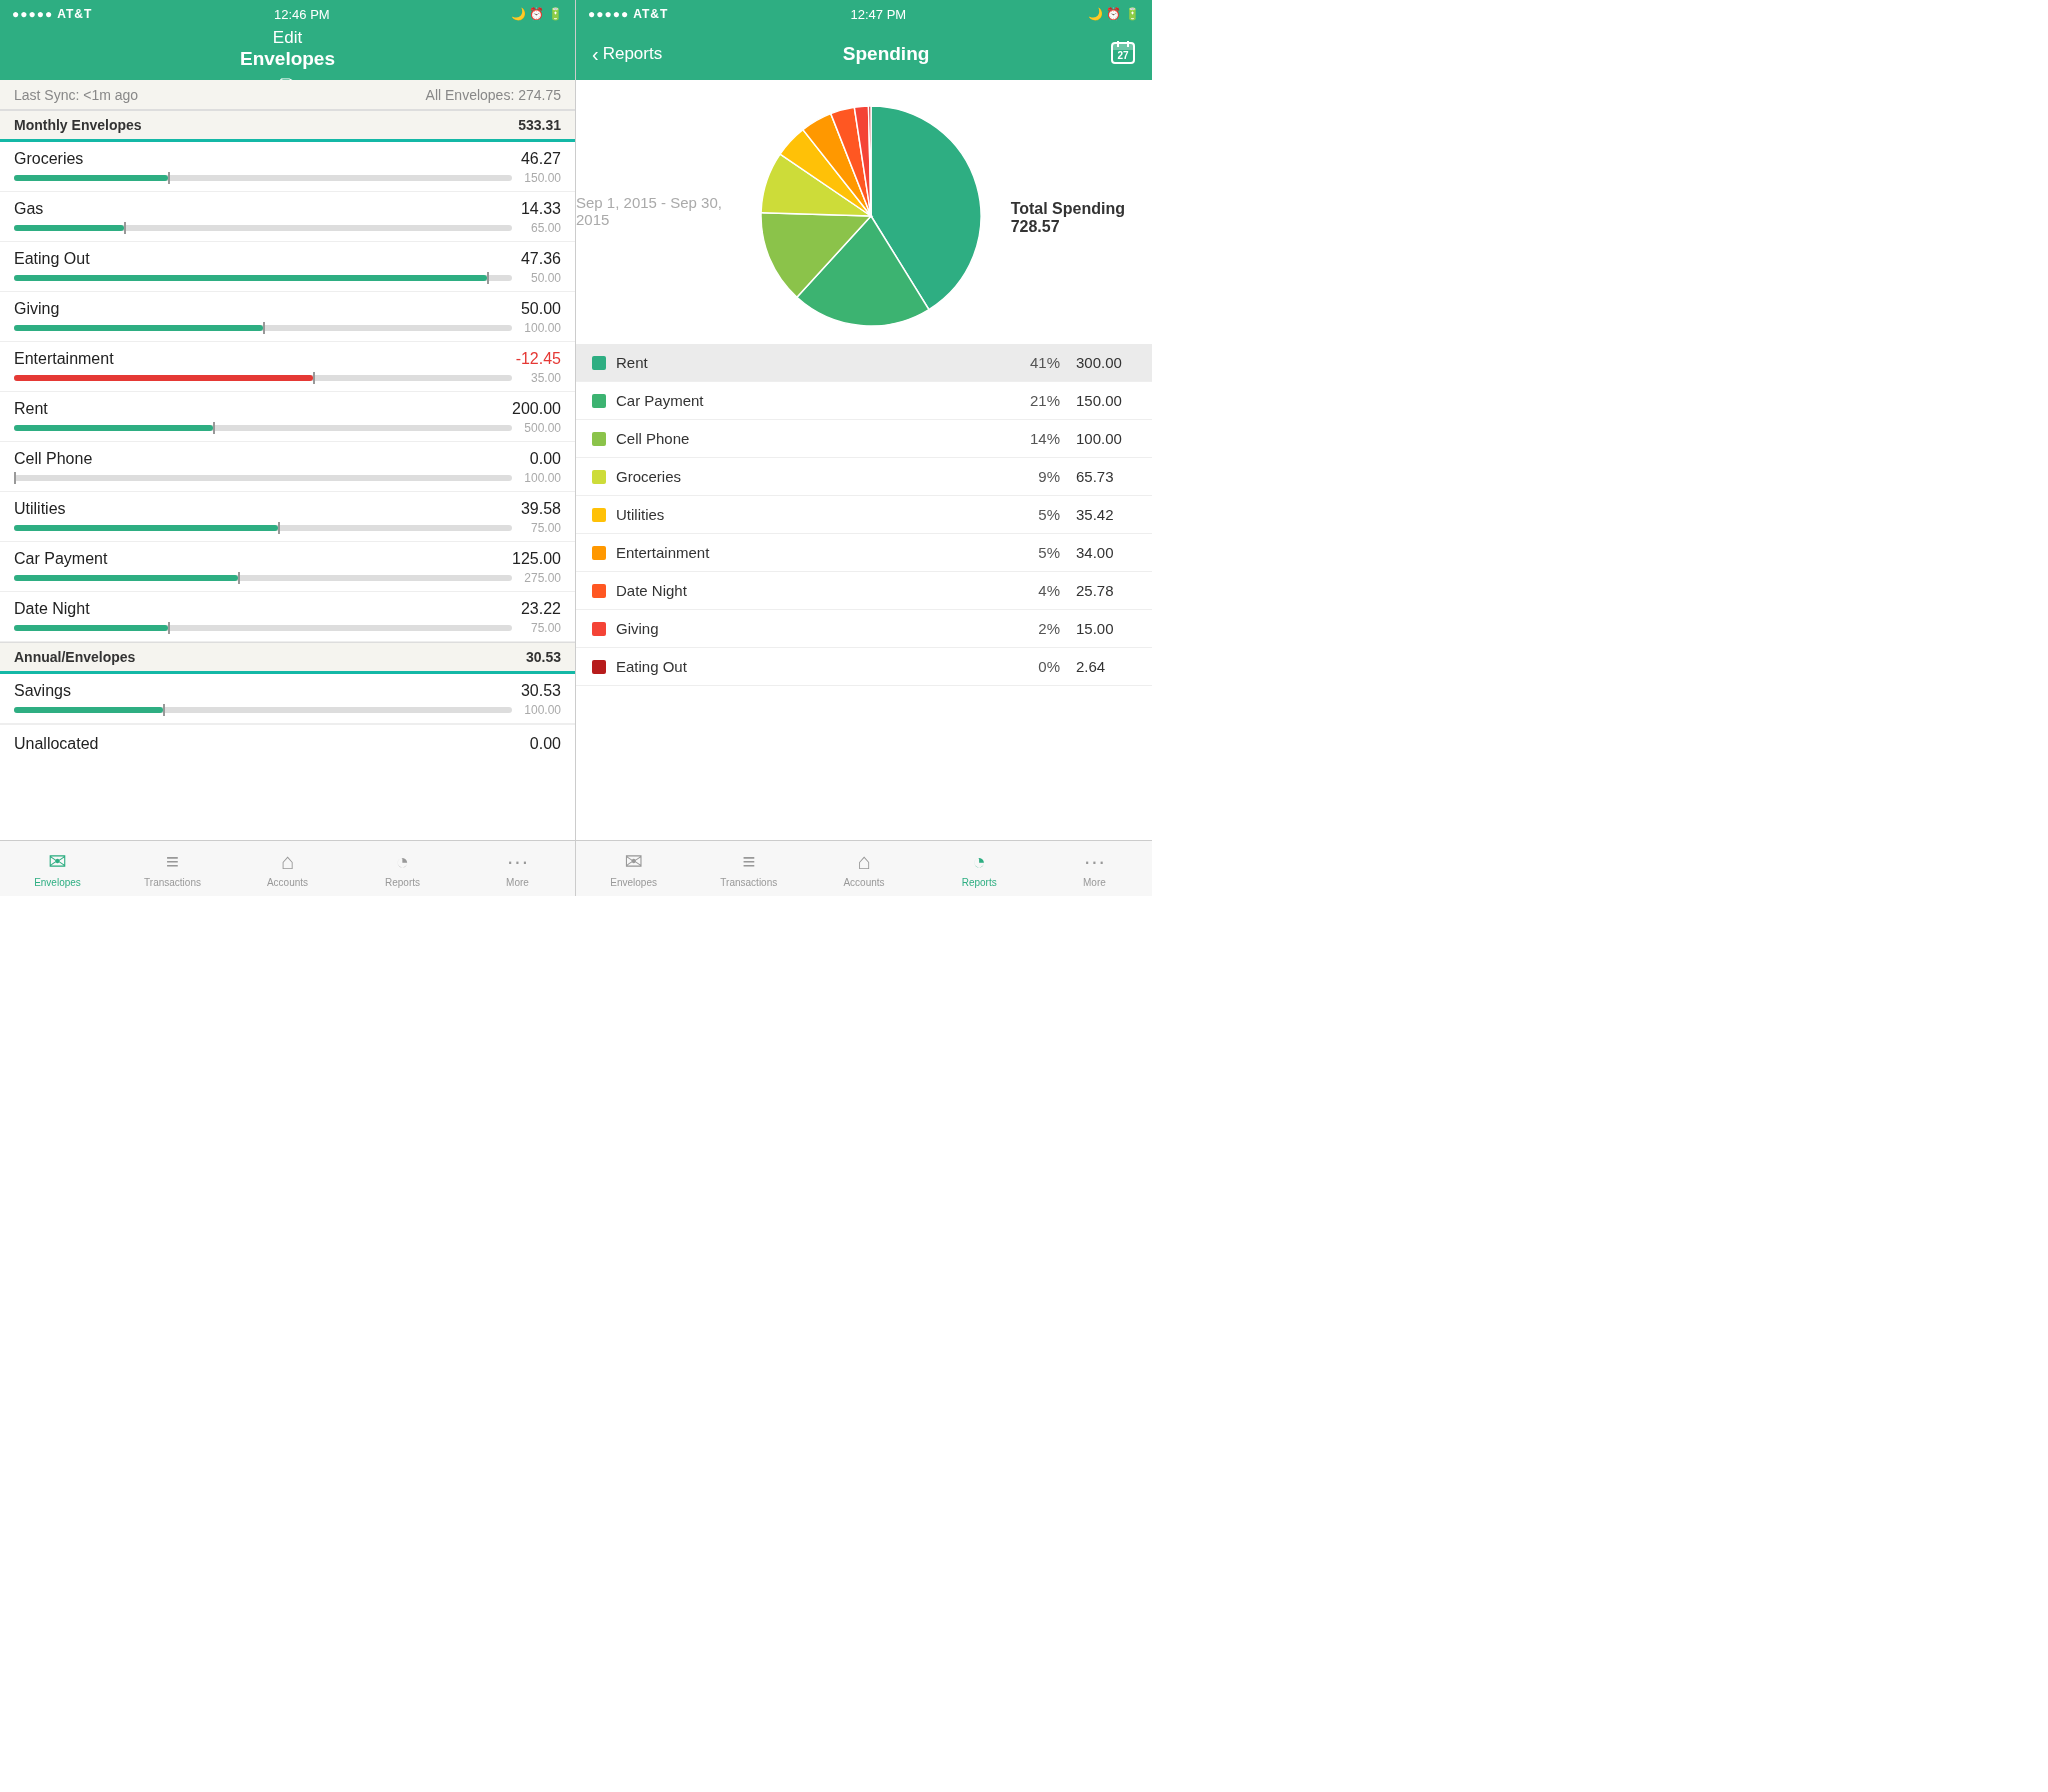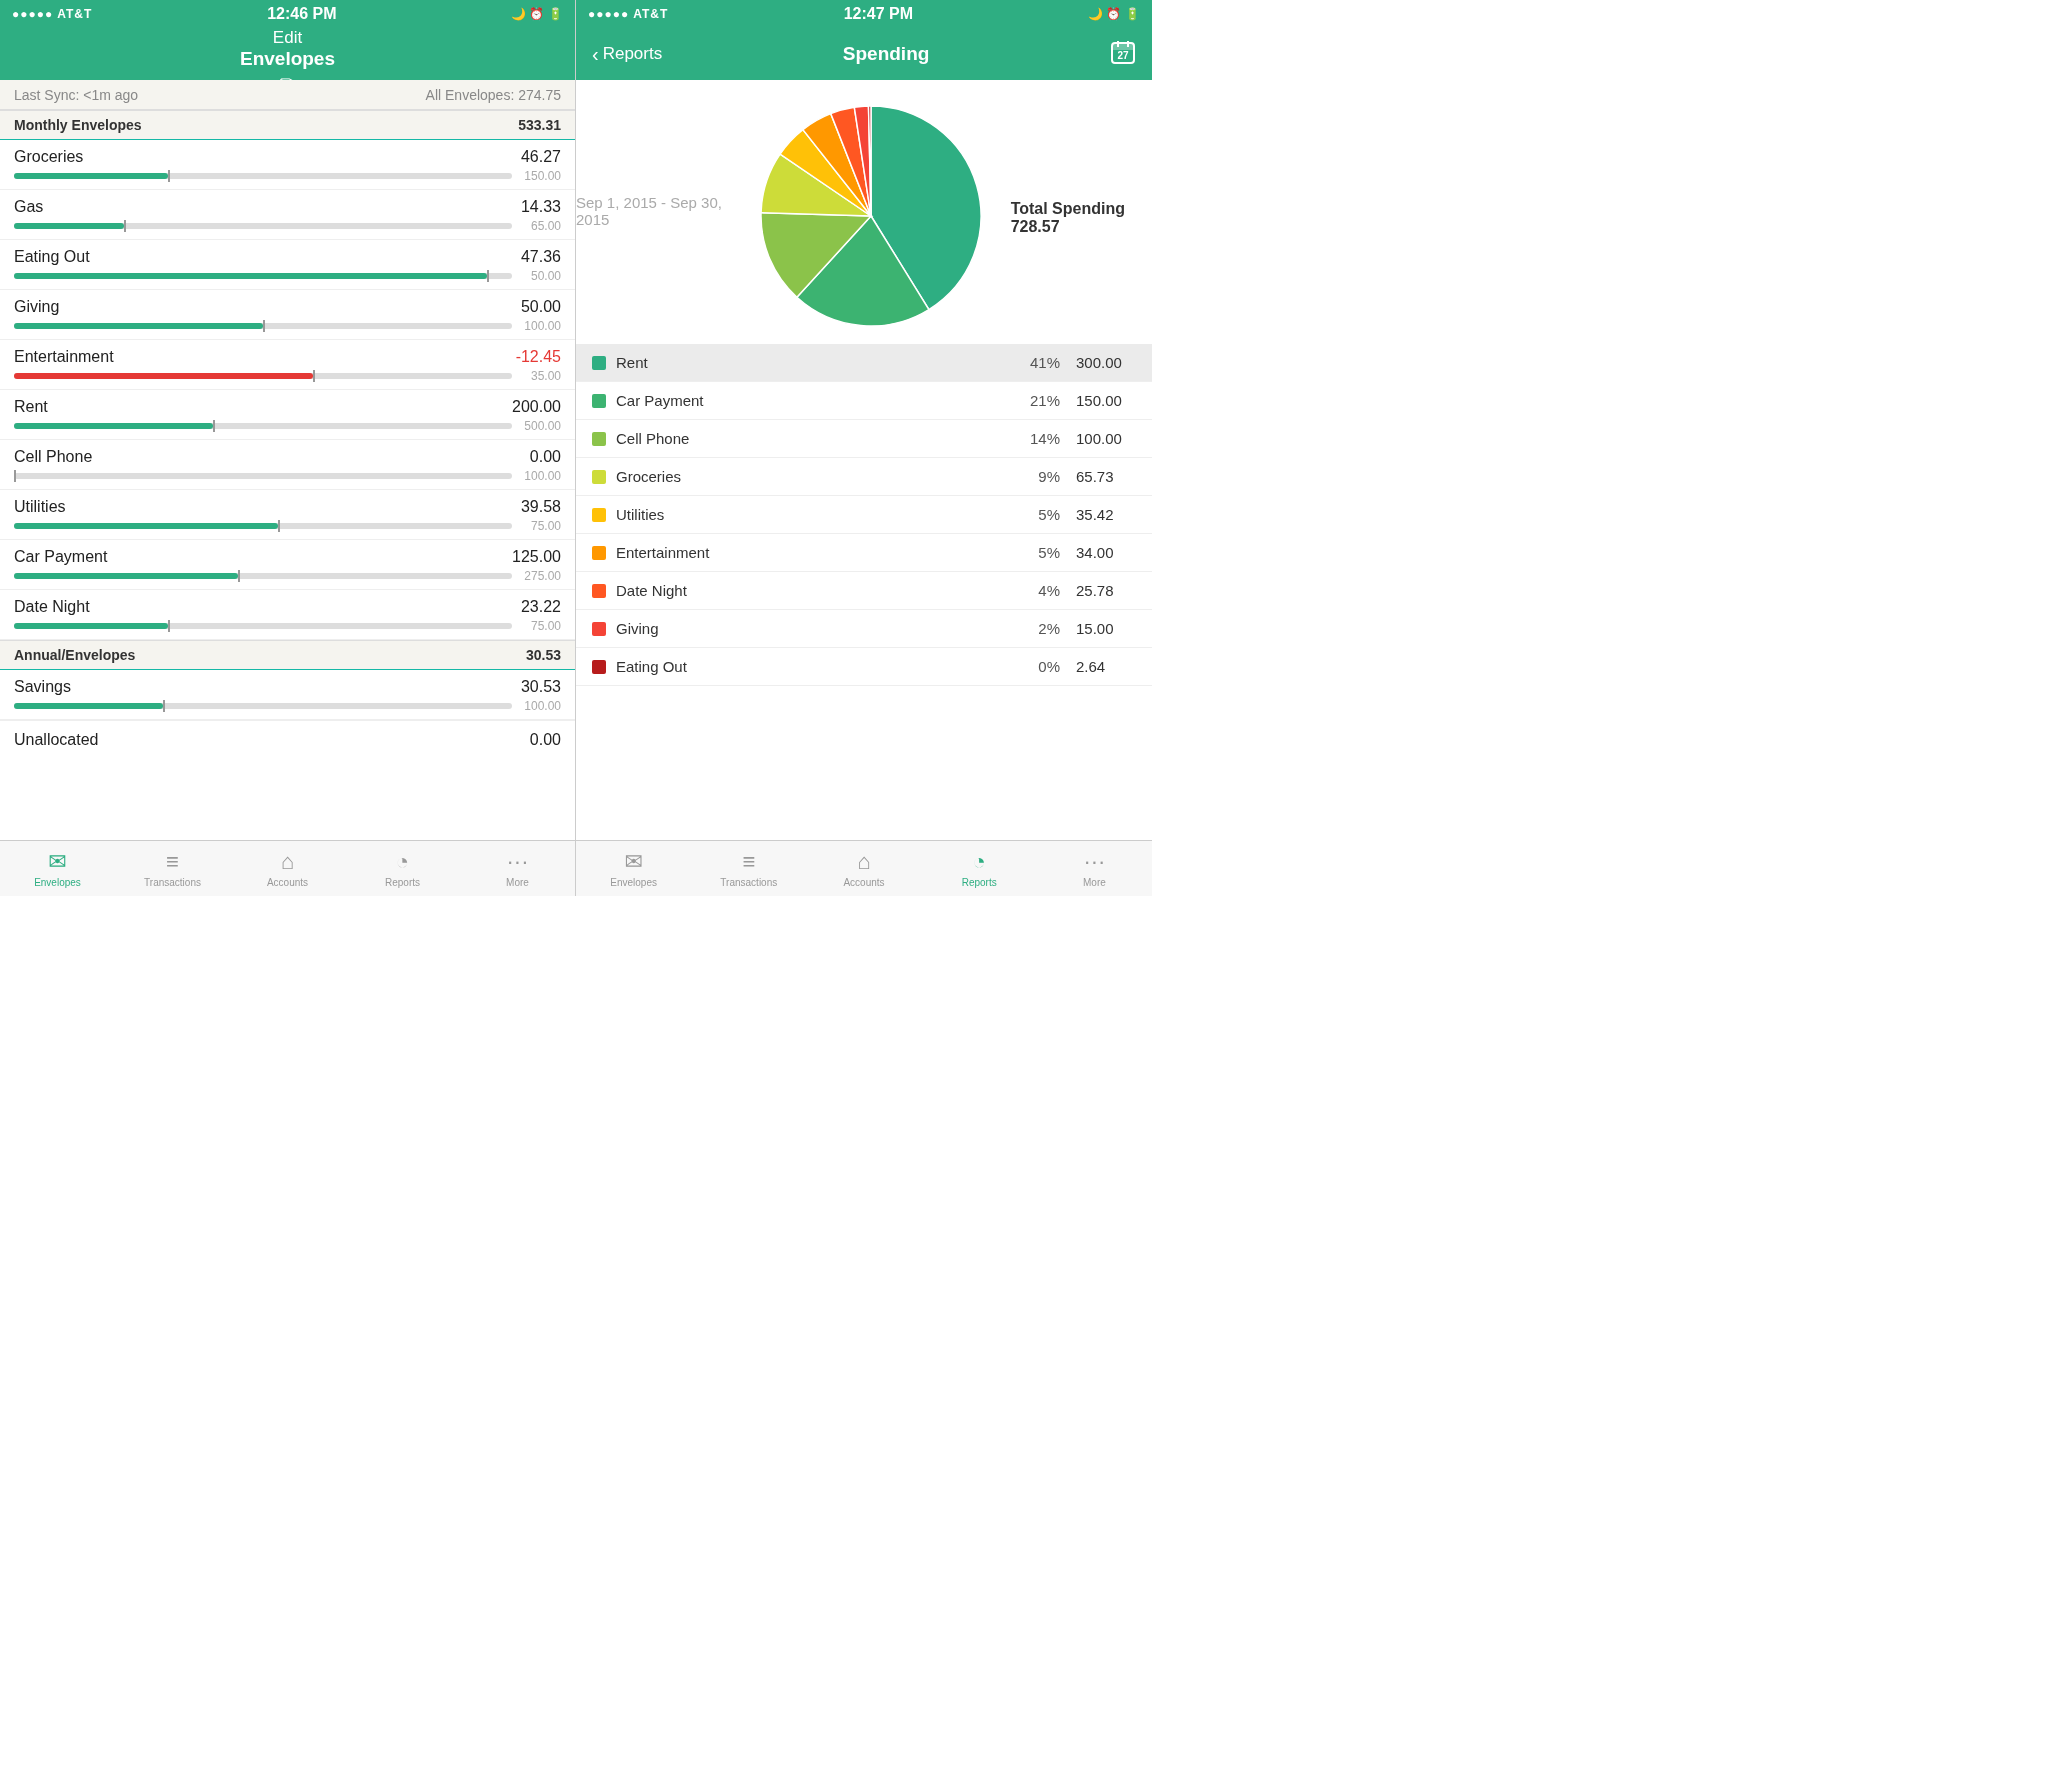--- a/index.html
+++ b/index.html
@@ -28,21 +28,21 @@
       color: #fff;
       height: 28px;
       display: flex;
       align-items: center;
       justify-content: space-between;
       padding: 0 12px;
       font-size: 12px;
       font-weight: 600;
     }
     .status-bar .signal { letter-spacing: 1px; }
-    .status-bar .time { font-weight: 700; font-size: 16px; }
+    .status-bar .time { font-weight: 400; font-size: 13px; }
     .status-bar .icons { display: flex; align-items: center; gap: 4px; }
 
     
     .nav-bar {
       background: #2EAE82;
       height: 52px;
       display: flex;
       align-items: center;
       justify-content: space-between;
       padding: 0 16px;
@@ -81,21 +81,21 @@
       flex: 1;
       overflow-y: auto;
       background: #fff;
     }
 
     .section-header {
       background: #F5F4EF;
       padding: 6px 14px;
       display: flex;
       justify-content: space-between;
-      border-bottom: 1px solid #14b8a6;
+      border-bottom: 3px solid #14b8a6;
       border-top: 1px solid #ddd;
     }
     .section-header .sec-label {
       font-size: 14px;
       font-weight: 700;
       color: #333;
     }
     .section-header .sec-amount {
       font-size: 14px;
       font-weight: 700;

